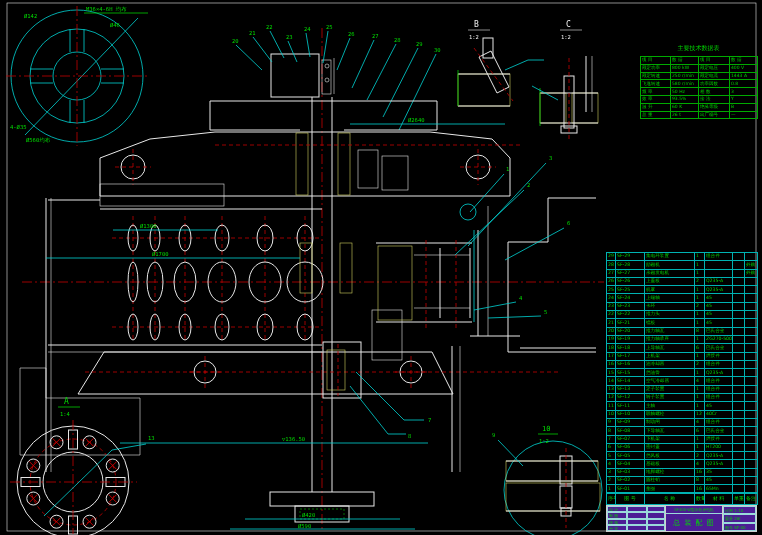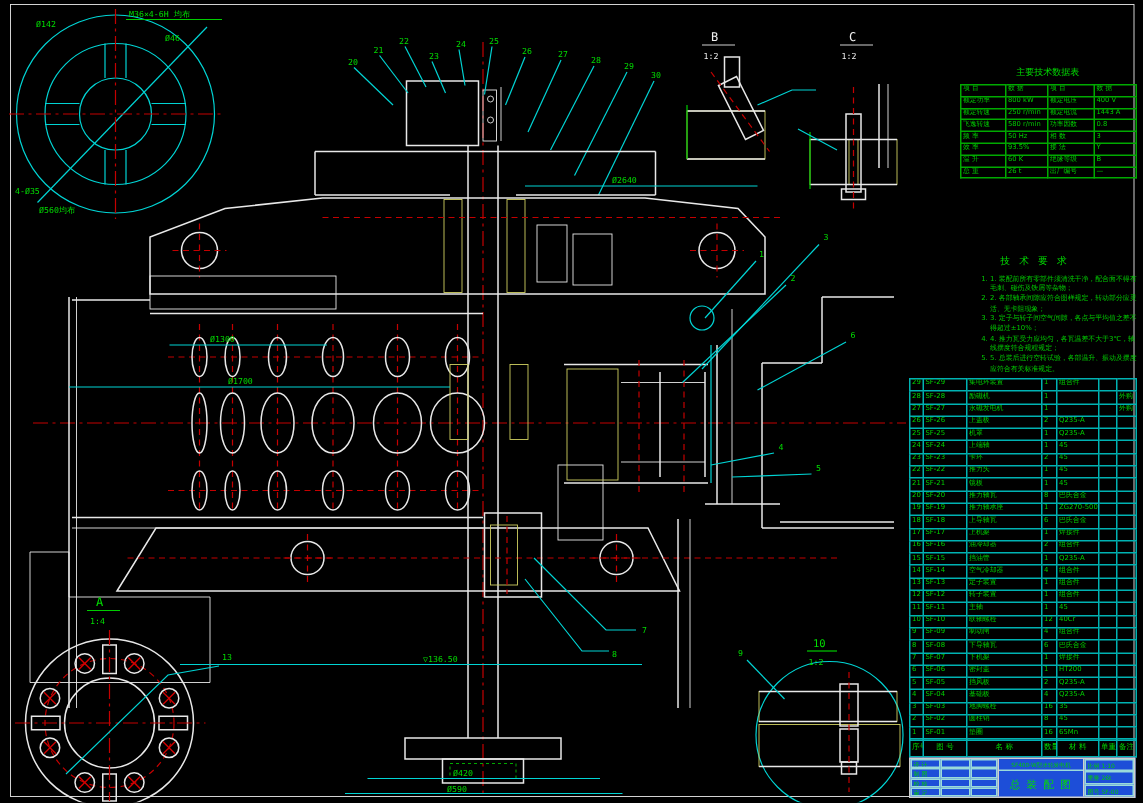--- a/index.html
+++ b/index.html
@@ -19,21 +19,21 @@
   .ann-g{fill:#00dd00;}
   .ann-w{fill:#f0f0f0;}
   .ov{position:absolute;}
   .tbl{border-collapse:collapse;table-layout:fixed;}
   .tbl td,.tbl th{overflow:hidden;white-space:nowrap;padding:0 1px;font-weight:normal;}
   .spec td{border:.5px solid #00aa00;color:#00cc00;font-size:4.5px;line-height:6px;height:6.8px;}
   .parts td,.parts th{border:.5px solid #00b2b2;color:#00d000;font-size:4.6px;line-height:6.5px;height:7.3px;}
   .phead th{height:11px;font-size:5px;color:#00dd00;}
   .gtitle{color:#00dd00;text-align:center;}
   .notes{color:#00cc00;font-size:4.6px;line-height:1.45;}
-  .tb{display:flex;border:.6px solid #cfcfcf;box-sizing:border-box;background:#1d4ed8;}
+  .tb{display:flex;border:.6px solid #cfcfcf;box-sizing:border-box;background:#4c1d95;}
   .tb *{box-sizing:border-box;}
   .tb .sig{width:58px;display:grid;grid-template-columns:20px 20px 18px;grid-auto-rows:1fr;}
   .tb .sig div{border:.4px solid #9adada;color:#00cc00;font-size:4px;line-height:5.8px;overflow:hidden;padding:0 1px;}
   .tb .mid{width:58px;display:flex;flex-direction:column;border-left:.4px solid #cfcfcf;border-right:.4px solid #cfcfcf;}
   .tb .mid .stn{height:8px;border-bottom:.4px solid #9adada;color:#00cc00;font-size:3.8px;line-height:8px;text-align:center;overflow:hidden;}
   .tb .mid .ttl{flex:1;color:#00dd00;font-size:7px;letter-spacing:1px;display:flex;align-items:center;justify-content:center;}
   .tb .rgt{width:33px;display:grid;grid-auto-rows:1fr;}
   .tb .rgt div{border:.4px solid #9adada;color:#00cc00;font-size:4px;line-height:7.5px;padding:0 1px;overflow:hidden;}
 </style>
 </head>
@@ -429,30 +429,20 @@
         </tr>
         <tr>
           <td>总 重</td>
           <td>26 t</td>
           <td>出厂编号</td>
           <td>—</td>
         </tr>
       </tbody>
 </table>
 
-<div class="ov" style="left:620px;top:170px;width:140px;">
-  <div class="gtitle" style="font-size:6.5px;letter-spacing:2px;">技 术 要 求</div>
-  <ol class="notes">
-        <li>1. 装配前所有零部件须清洗干净，配合面不得有毛刺、碰伤及铁屑等杂物；</li>
-        <li>2. 各部轴承间隙应符合图样规定，转动部分应灵活、无卡阻现象；</li>
-        <li>3. 定子与转子间空气间隙，各点与平均值之差不得超过±10%；</li>
-        <li>4. 推力瓦受力应均匀，各瓦温差不大于3℃，轴线摆度符合规程规定；</li>
-        <li>5. 总装后进行空转试验，各部温升、振动及摆度应符合有关标准规定。</li>
-      </ol>
-</div>
 
 <table class="tbl parts ov" style="left:606px;top:252px;width:151px;">
   <colgroup>
         <col style="width:9px">
         <col style="width:29px">
         <col style="width:50px">
         <col style="width:10px">
         <col style="width:28px">
         <col style="width:12px">
         <col style="width:13px">

